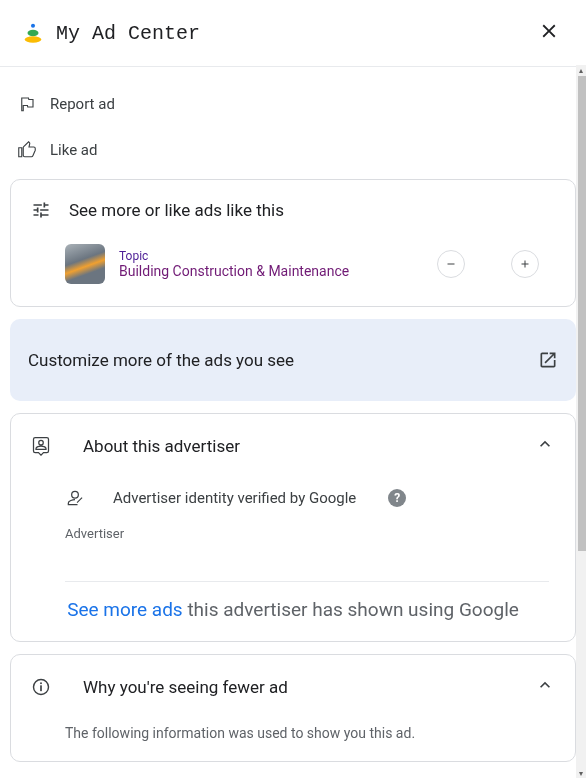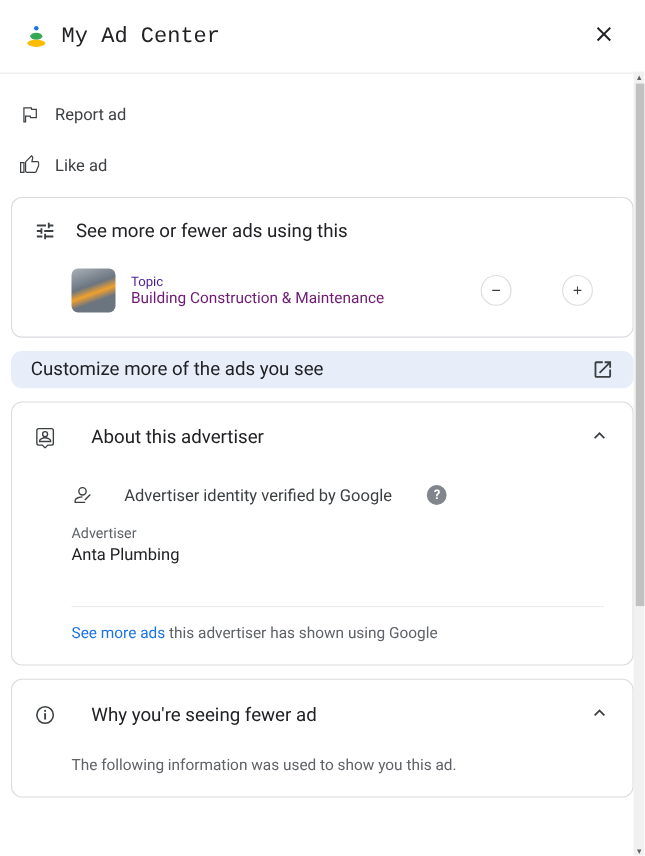--- a/index.html
+++ b/index.html
@@ -135,21 +135,21 @@
     cursor: pointer;
     color: #3c4043;
     font-size: 16px;
     font-weight: 400;
     background: #fff;
   }
   .topic-actions { display: flex; gap: 46px; padding-right: 8px;}
   .customize-bar {
     background: #e8eef9;
     border-radius: 10px;
-    padding: 7px 18px;
+    padding: 31px 18px;
     display: flex;
     align-items: center;
     justify-content: space-between;
     margin-bottom: 12px;
     cursor: pointer;
   }
   .customize-text {
     font-size: 17px;
     color: #202124;
   }
@@ -186,22 +186,23 @@
     font-size: 15px;
     color: #202124;
   }
   .divider {
     margin: 10px 26px 0 54px;
     border: none;
     border-top: 1px solid #e8eaed;
   }
   .see-more-row {
     padding: 16px 54px 20px 54px;
-    font-size: 14px;
+    font-size: 19px;
     color: #5f6368;
+    text-align: center;
   }
   .see-more-link {
     color: #1a73e8;
     cursor: pointer;
   }
   .info-text {
     padding: 6px 54px 20px 54px;
     font-size: 14px;
     color: #5f6368;
   }
@@ -246,21 +247,21 @@
     <span>Like ad</span>
   </div>
 
   <div style="height:6px"></div>
 
   <div class="card">
     <div class="card-header">
       <svg width="20" height="20" viewBox="0 0 24 24">
           <path d="M3 17v2h6v-2H3zM3 5v2h10V5H3zm10 16v-2h8v-2h-8v-2h-2v6h2zM7 9v2H3v2h4v2h2V9H7zm14 4v-2H11v2h10zm-6-4h2V7h4V5h-4V3h-2v6z" fill="#3c4043"></path>
         </svg>
-      <div class="card-title">See more or fewer ads using this</div>
+      <div class="card-title">See more or like ads like this</div>
     </div>
     <div class="topic-row">
       <div class="topic-thumb"></div>
       <div class="topic-text">
         <div class="topic-label">Topic</div>
         <div class="topic-name">Building Construction &amp; Maintenance</div>
       </div>
       <div class="topic-actions">
         <div class="circle-btn">
           <svg width="12" height="12" viewBox="0 0 24 24">
@@ -301,21 +302,20 @@
     <div class="verified-row">
       <svg width="20" height="20" viewBox="0 0 24 24">
           <path d="M12 12c2.21 0 4-1.79 4-4s-1.79-4-4-4-4 1.79-4 4 1.79 4 4 4zm0 2c-2.67 0-8 1.34-8 4v2h11" fill="none" stroke="#3c4043" stroke-width="1.5"></path>
           <path d="M17 14l-3 3 1 1 2-2 4-4-1-1z" fill="#3c4043"></path>
         </svg>
       <span>Advertiser identity verified by Google</span>
       <div class="help-icon">?</div>
     </div>
     <div class="field-block">
       <div class="field-label">Advertiser</div>
-      <div class="field-value">Anta Plumbing</div>
     </div>
     <div class="field-block">
     </div>
     <hr class="divider">
     <div class="see-more-row">
       <span class="see-more-link">See more ads</span><span> this advertiser has shown using Google</span>
     </div>
   </div>
 
   <div class="card">

